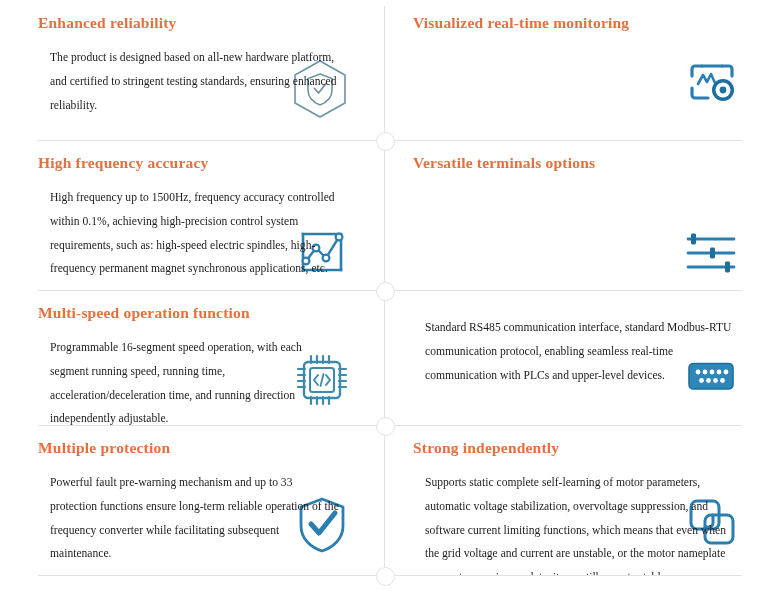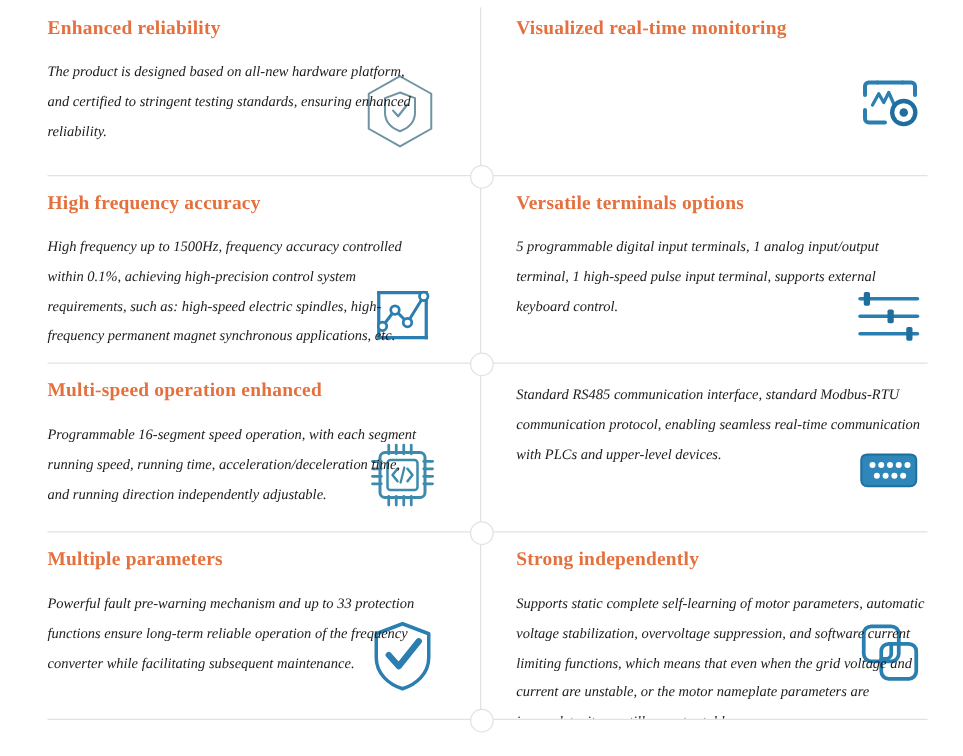--- a/index.html
+++ b/index.html
@@ -41,25 +41,24 @@
     font-weight: bold;
     letter-spacing: 0.2px;
     margin: 0 0 14px 0;
     white-space: nowrap;
   }
 
   .feature-desc {
     color: #1c1c1c;
     font-size: 11.6px;
     line-height: 2.05;
-    margin: 0;
+    margin: 12px;
     max-width: 300px;
     position: relative;
     z-index: 2;
-    font-style: italic;
   }
   .col-right .feature-desc {
     max-width: 330px;
   }
 
   .feature-icon {
     position: absolute;
     z-index: 1;
     pointer-events: none;
   }
@@ -144,35 +143,34 @@
         <circle cx="11" cy="33" r="3.4" fill="#ffffff" stroke="#2b7fb0" stroke-width="2.2"></circle>
         <circle cx="21" cy="20" r="3.4" fill="#ffffff" stroke="#2b7fb0" stroke-width="2.2"></circle>
         <circle cx="31" cy="30" r="3.4" fill="#ffffff" stroke="#2b7fb0" stroke-width="2.2"></circle>
         <circle cx="44" cy="9" r="3.4" fill="#ffffff" stroke="#2b7fb0" stroke-width="2.2"></circle>
       </svg>
     </span>
   </div>
 
   <div class="feature-card col-right">
     <h3 class="feature-title">Versatile terminals options</h3>
-    <p class="feature-desc">5 programmable digital input terminals, 1 analog input/output terminal, 1 high-speed pulse input terminal, supports external keyboard control.</p>
     <span class="feature-icon icon-sliders">
       <svg width="56" height="46" viewBox="0 0 56 46" fill="none" xmlns="http://www.w3.org/2000/svg">
         <line x1="4" y1="9" x2="50" y2="9" stroke="#2b7fb0" stroke-width="2.8" stroke-linecap="round"></line>
         <rect x="7" y="3.5" width="5" height="11" rx="1.4" fill="#1f6f9e"></rect>
         <line x1="4" y1="23" x2="50" y2="23" stroke="#2b7fb0" stroke-width="2.8" stroke-linecap="round"></line>
         <rect x="26" y="17.5" width="5" height="11" rx="1.4" fill="#1f6f9e"></rect>
         <line x1="4" y1="37" x2="50" y2="37" stroke="#2b7fb0" stroke-width="2.8" stroke-linecap="round"></line>
         <rect x="41" y="31.5" width="5" height="11" rx="1.4" fill="#1f6f9e"></rect>
       </svg>
     </span>
   </div>
 
   <div class="feature-card col-left">
-    <h3 class="feature-title">Multi-speed operation enhanced</h3>
+    <h3 class="feature-title">Multi-speed operation function</h3>
     <p class="feature-desc">Programmable 16-segment speed operation, with each segment running speed, running time, acceleration/deceleration time, and running direction independently adjustable.</p>
     <span class="feature-icon icon-chip">
       <svg width="54" height="54" viewBox="0 0 54 54" fill="none" xmlns="http://www.w3.org/2000/svg">
         <g stroke="#3d8aad" stroke-width="2.2" stroke-linecap="round">
           <line x1="16" y1="3" x2="16" y2="10"></line>
             <line x1="22" y1="3" x2="22" y2="10"></line>
           <line x1="28" y1="3" x2="28" y2="10"></line>
             <line x1="34" y1="3" x2="34" y2="10"></line>
           <line x1="16" y1="44" x2="16" y2="51"></line>
             <line x1="22" y1="44" x2="22" y2="51"></line>
@@ -210,21 +208,21 @@
           <circle cx="19.5" cy="20.5" r="2.4"></circle>
             <circle cx="26.5" cy="20.5" r="2.4"></circle>
           <circle cx="33.5" cy="20.5" r="2.4"></circle>
             <circle cx="40.5" cy="20.5" r="2.4"></circle>
         </g>
       </svg>
     </span>
   </div>
 
   <div class="feature-card col-left">
-    <h3 class="feature-title">Multiple parameters</h3>
+    <h3 class="feature-title">Multiple protection</h3>
     <p class="feature-desc">Powerful fault pre-warning mechanism and up to 33 protection functions ensure long-term reliable operation of the frequency converter while facilitating subsequent maintenance.</p>
     <span class="feature-icon icon-shield-check">
       <svg width="54" height="60" viewBox="0 0 54 60" fill="none" xmlns="http://www.w3.org/2000/svg">
         <path d="M27 4 L48 12 L48 31 C48 44 38 52.5 27 56 C16 52.5 6 44 6 31 L6 12 Z" stroke="#2b7fb0" stroke-width="2.8" fill="none" stroke-linejoin="round"></path>
         <path d="M16 29 L24 38 L40 18" stroke="#2b7fb0" stroke-width="5" fill="none" stroke-linecap="round" stroke-linejoin="round"></path>
       </svg>
     </span>
   </div>
 
   <div class="feature-card col-right">

